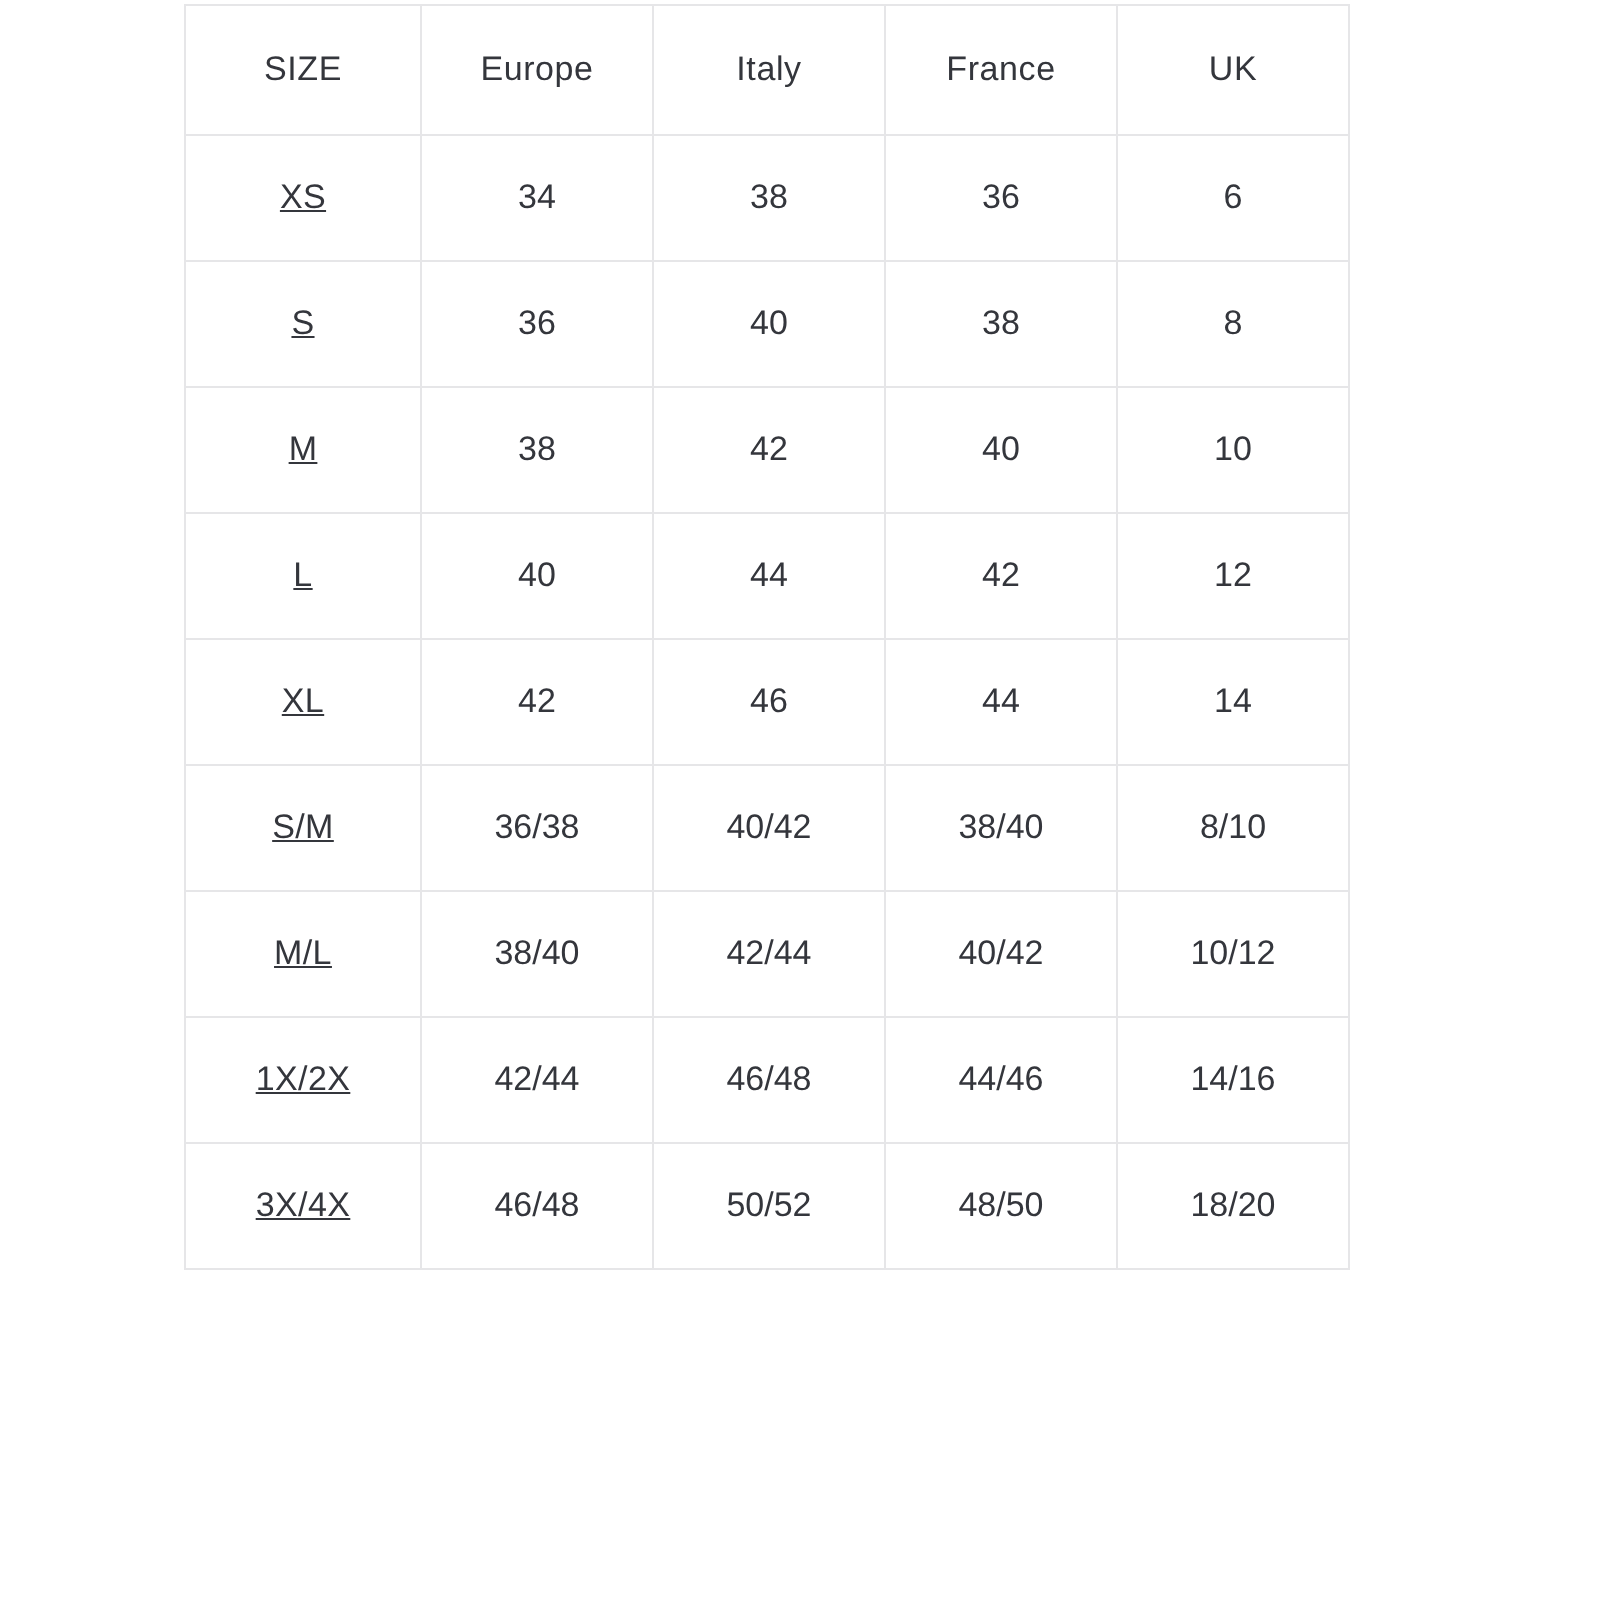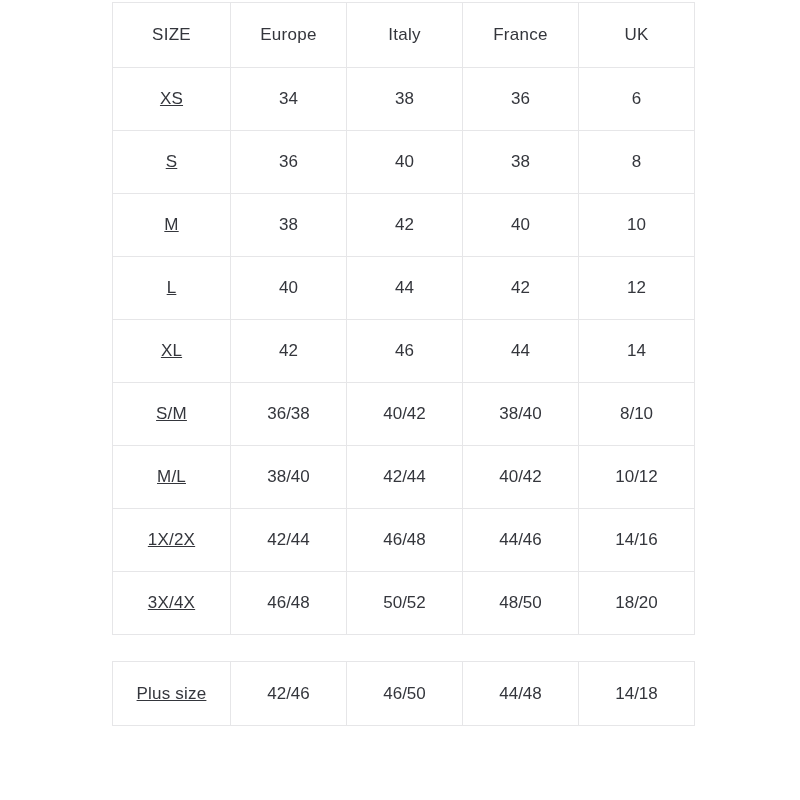--- a/index.html
+++ b/index.html
@@ -15,21 +15,21 @@
     overflow: hidden;
   }
   .page {
     position: relative;
     width: 800px;
     height: 800px;
     box-sizing: border-box;
   }
   .table-wrap {
     position: absolute;
-    left: 112px;
+    left: 92px;
     width: 582px;
   }
   #main-table-wrap { top: 2px; }
   #secondary-table-wrap { top: 661px; }
 
   table.size-table {
     border-collapse: collapse;
     width: 100%;
     table-layout: fixed;
   }
@@ -162,24 +162,17 @@
   <div class="table-wrap" id="secondary-table-wrap">
     <table class="size-table" id="secondary-table">
       <colgroup>
         <col class="c-label">
         <col class="c-data">
         <col class="c-data">
         <col class="c-data">
         <col class="c-data">
       </colgroup>
       <tbody>
-        <tr>
-          <td class="cell-label">Plus size</td>
-          <td class="cell-value">42/46</td>
-          <td class="cell-value">46/50</td>
-          <td class="cell-value">44/48</td>
-          <td class="cell-value">14/18</td>
-        </tr>
       </tbody>
     </table>
   </div>
 
 </div>
 
 </body></html>

